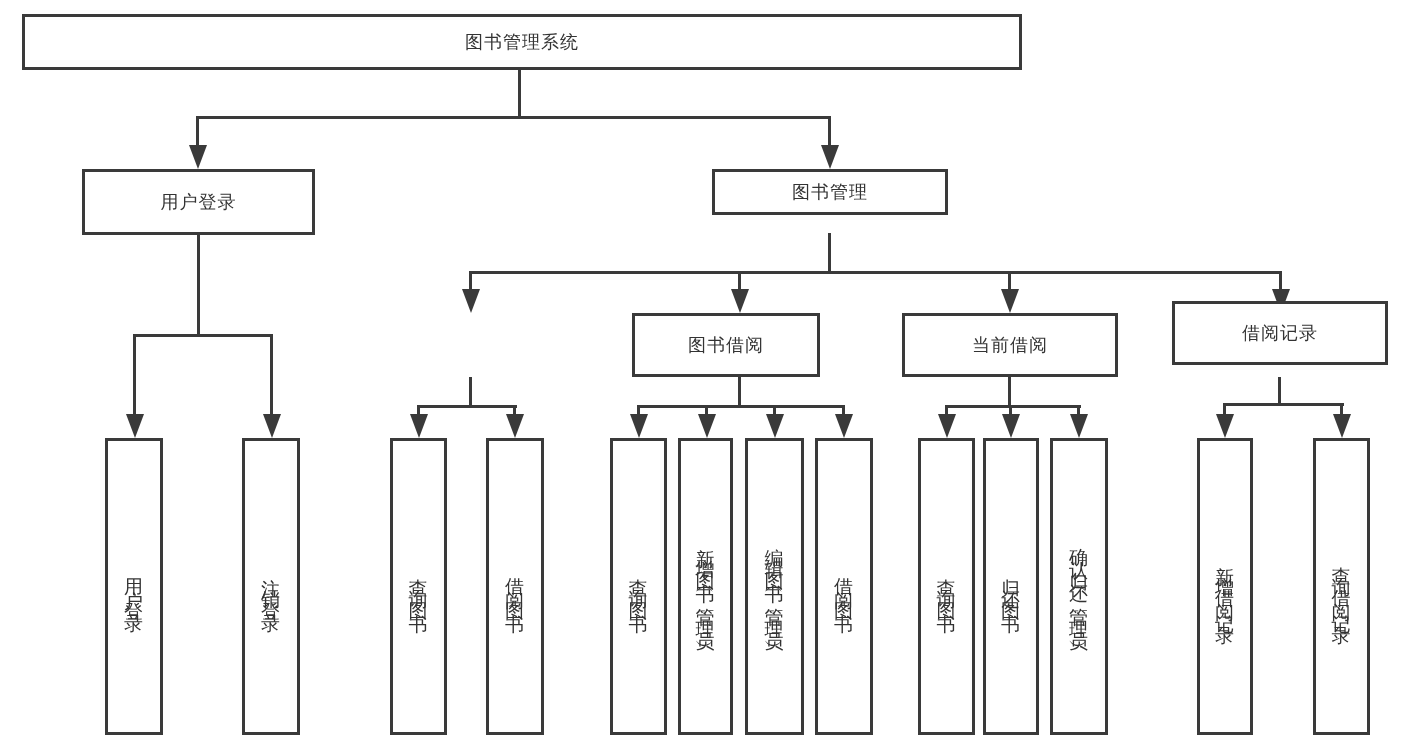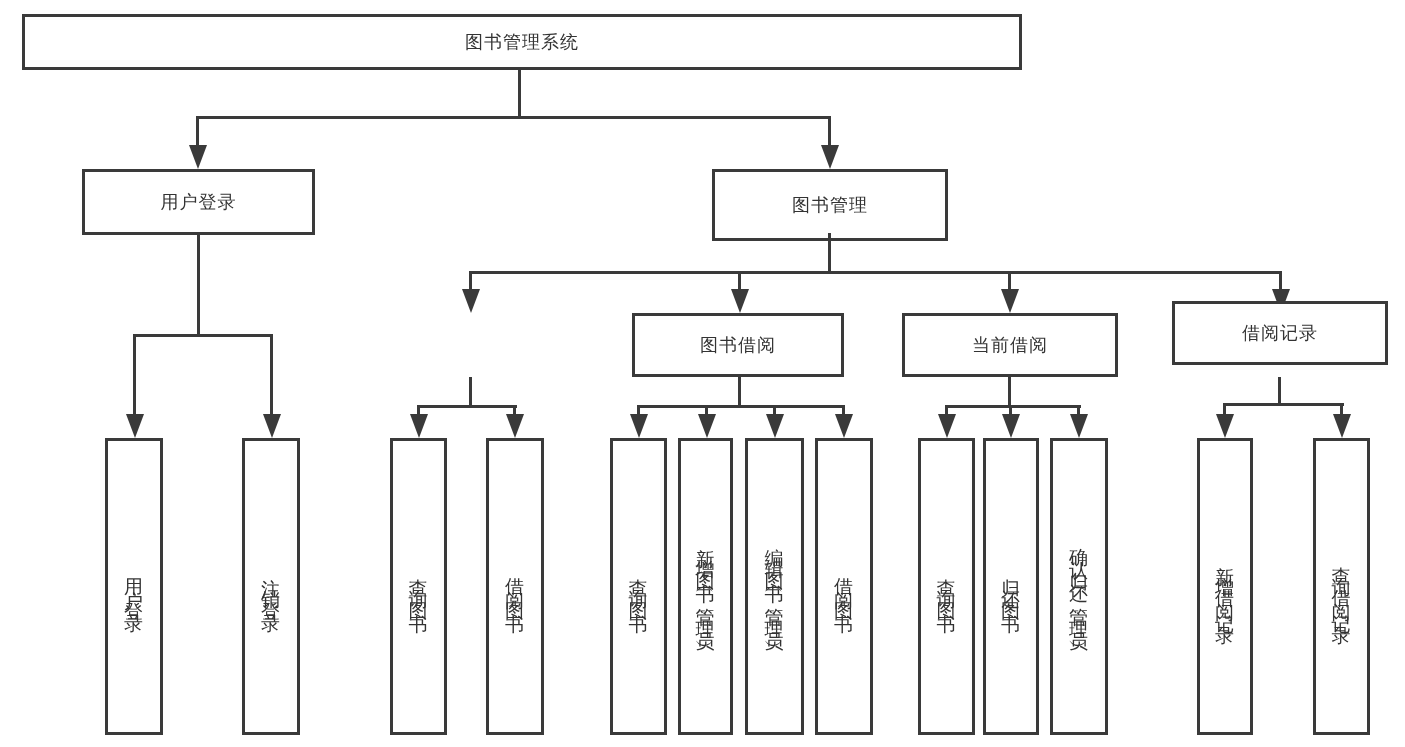--- a/index.html
+++ b/index.html
@@ -55,21 +55,21 @@
   <div class="line" style="left:518px;top:69px;width:3px;height:50px;"></div>
   <div class="line" style="left:196px;top:116px;width:635px;height:3px;"></div>
   <div class="line" style="left:196px;top:116px;width:3px;height:32px;"></div>
   <div class="arrow" style="left:189px;top:145px;"></div>
   <div class="line" style="left:828px;top:116px;width:3px;height:32px;"></div>
   <div class="arrow" style="left:821px;top:145px;"></div>
 
   <div class="box hbox" style="left:82px;top:169px;width:233px;height:66px;">
     <span>用户登录</span>
   </div>
-  <div class="box hbox" style="left:712px;top:169px;width:236px;height:72px;align-items:center;">
+  <div class="box hbox" style="left:712px;top:169px;width:236px;height:46px;align-items:center;">
     <span>图书管理</span>
   </div>
 
   <div class="line" style="left:197px;top:234px;width:3px;height:103px;"></div>
   <div class="line" style="left:133px;top:334px;width:140px;height:3px;"></div>
   <div class="line" style="left:133px;top:334px;width:3px;height:82px;"></div>
   <div class="arrow" style="left:126px;top:414px;"></div>
   <div class="line" style="left:270px;top:334px;width:3px;height:82px;"></div>
   <div class="arrow" style="left:263px;top:414px;"></div>
 
@@ -77,21 +77,21 @@
   <div class="line" style="left:469px;top:271px;width:813px;height:3px;"></div>
   <div class="line" style="left:469px;top:271px;width:3px;height:22px;"></div>
   <div class="arrow" style="left:462px;top:289px;"></div>
   <div class="line" style="left:738px;top:271px;width:3px;height:22px;"></div>
   <div class="arrow" style="left:731px;top:289px;"></div>
   <div class="line" style="left:1008px;top:271px;width:3px;height:22px;"></div>
   <div class="arrow" style="left:1001px;top:289px;"></div>
   <div class="line" style="left:1279px;top:271px;width:3px;height:22px;"></div>
   <div class="arrow" style="left:1272px;top:289px;"></div>
 
-  <div class="box hbox" style="left:632px;top:313px;width:212px;height:64px;">
+  <div class="box hbox" style="left:632px;top:313px;width:188px;height:64px;">
     <span>图书借阅</span>
   </div>
   <div class="box hbox" style="left:902px;top:313px;width:216px;height:64px;">
     <span>当前借阅</span>
   </div>
   <div class="box hbox" style="left:1172px;top:301px;width:216px;height:64px;">
     <span>借阅记录</span>
   </div>
 
   <div class="line" style="left:469px;top:377px;width:3px;height:31px;"></div>

